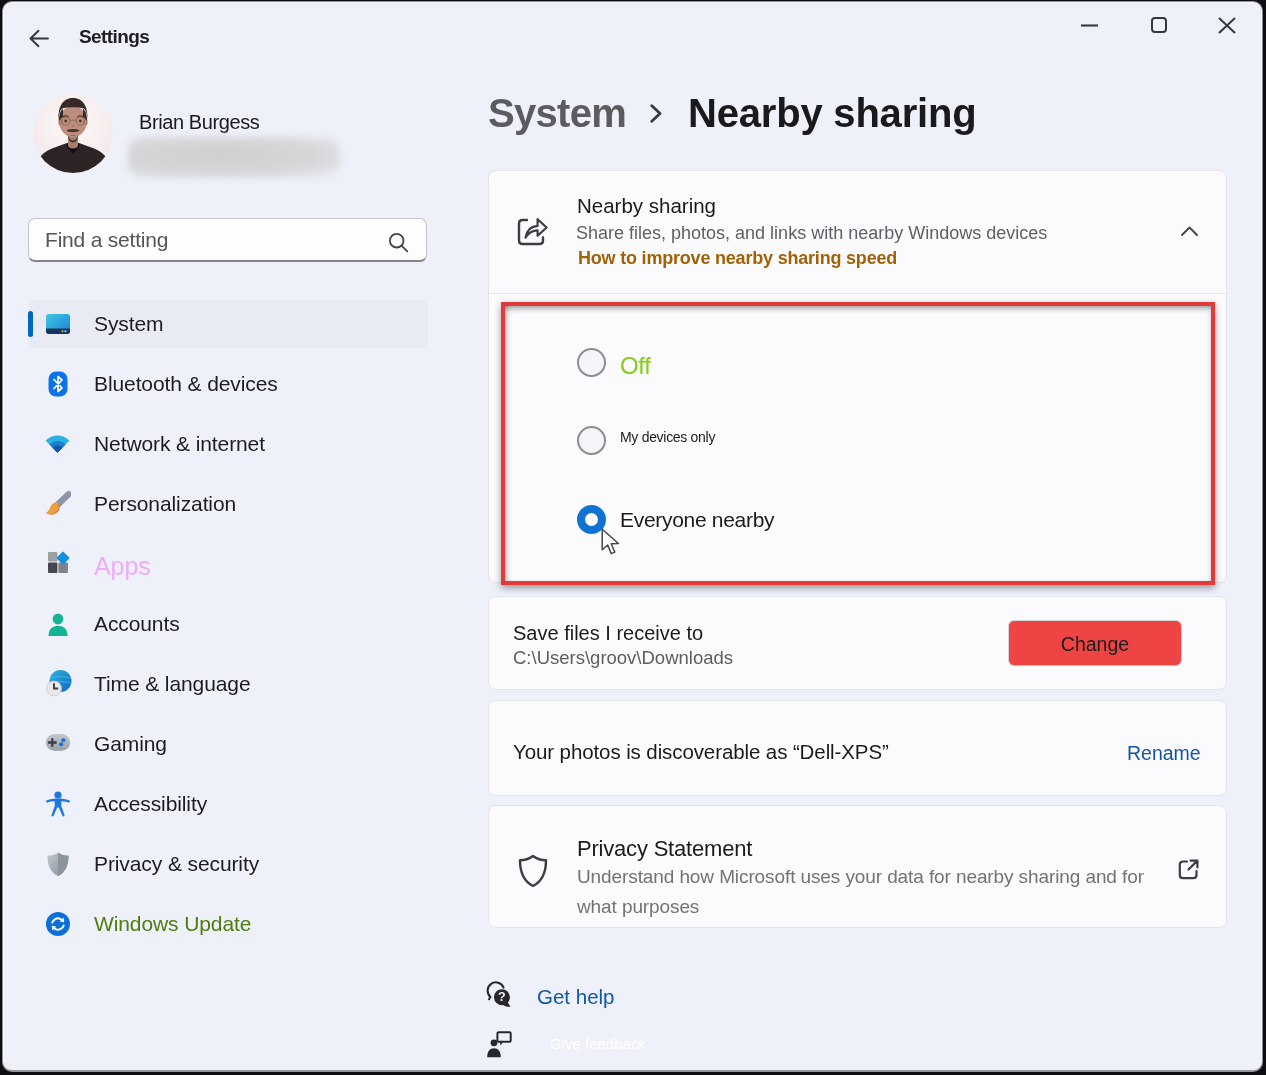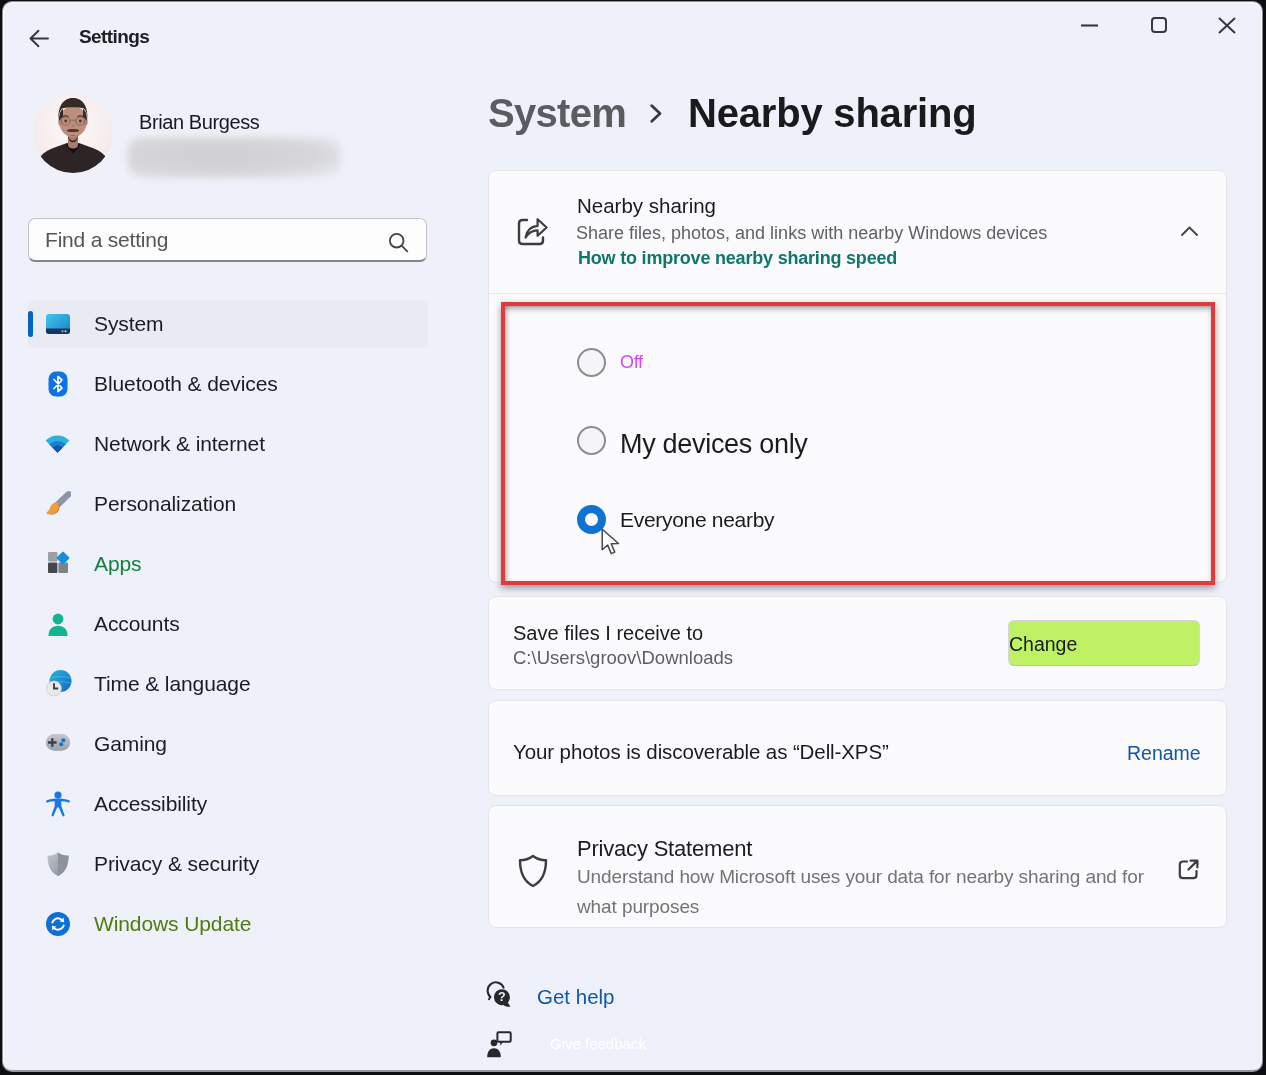--- a/index.html
+++ b/index.html
@@ -105,21 +105,21 @@
         <path d="M13.4 11.6 C9.9 10.9 6.2 12.9 5.2 16.3 C4.5 18.7 3 20.6 0.8 22.3 C4.4 23.9 8.3 23.4 10.8 20.9 C13.1 18.6 14.1 14.7 13.4 11.6 Z" fill="#f09c38"></path>
         <path d="M13.4 11.6 C14.2 14.8 13.1 18.7 10.8 21 C8.9 22.9 6 23.8 3.3 23.4 C7.3 24.4 11 23.3 13 20.6 C14.9 18.1 14.8 13.9 13.4 11.6 Z" fill="#dc7120"></path>
       </svg></div>
     <div class="abs" style="left:94px;top:492px;font-size:21px;letter-spacing:-0.1px;color:#1d1d20">Personalization</div>
     <div class="abs" style="left:45px;top:551px;width:26px;height:26px"><svg width="26" height="26" viewBox="0 0 26 26">
         <rect x="3" y="1" width="9.4" height="9.4" rx="1" fill="#9aa0a6"></rect>
         <rect x="3" y="11.4" width="9.4" height="10.6" rx="1" fill="#45494f"></rect>
         <rect x="13.4" y="11.4" width="9.6" height="10.6" rx="1" fill="#7d838a"></rect>
         <rect x="13.2" y="2.2" width="9.6" height="9.6" rx="1" fill="#1290e0" transform="rotate(45 18 7)"></rect>
       </svg></div>
-    <div class="abs" style="left:94px;top:552px;font-size:21px;letter-spacing:-0.1px;color:#15803d">Apps</div>
+    <div class="abs" style="left:94px;top:552px;font-size:25px;letter-spacing:-0.1px;color:#f0abfc">Apps</div>
     <div class="abs" style="left:45px;top:611px;width:26px;height:26px"><svg width="26" height="26" viewBox="0 0 26 26">
         <circle cx="13" cy="8" r="5.4" fill="#14b394"></circle>
         <path d="M3.5 25 C3.5 17.5 7.5 15 13 15 C18.5 15 22.5 17.5 22.5 25 Z" fill="#14b394"></path>
       </svg></div>
     <div class="abs" style="left:94px;top:612px;font-size:21px;letter-spacing:-0.1px;color:#1d1d20">Accounts</div>
     <div class="abs" style="left:45px;top:671px;width:26px;height:26px"><svg width="28" height="28" viewBox="0 0 28 28" style="position:relative;top:-1px">
         <defs>
           <linearGradient id="gtm" x1="0" y1="0" x2="1" y2="1">
             <stop offset="0" stop-color="#2cb4dc"></stop>
             <stop offset="1" stop-color="#1166c6"></stop>
@@ -177,45 +177,45 @@
 <div class="abs" style="left:688px;top:91px;font-size:40px;font-weight:700;color:#1a1a1c;letter-spacing:-0.2px">Nearby sharing</div>
 
 <div class="card" style="top:170px;height:413px"></div>
 <div class="abs" style="left:489px;top:293px;width:737px;height:1px;background:#e7e7eb"></div>
 <svg class="abs" style="left:512px;top:212px" width="40" height="36" viewBox="0 0 40 36">
   <path d="M15 8 H10.5 C8.2 8 7 9.2 7 11.5 V28.5 C7 30.8 8.2 32 10.5 32 H27.5 C29.8 32 31 30.8 31 28.5 V25.5" stroke="#3a3d42" stroke-width="2.4" fill="none" stroke-linecap="round"></path>
   <path d="M13.6 25.5 C14.8 18.2 19.3 14.3 25.6 13.9 L25.6 7.2 L34.6 15.5 L25.6 23.8 L25.6 18.3 C20.8 18.3 16.4 20.7 13.6 25.5 Z" stroke="#3a3d42" stroke-width="2.2" fill="none" stroke-linejoin="round"></path>
 </svg>
 <div class="abs" style="left:577px;top:194px;font-size:20.5px;color:#1b1b1d">Nearby sharing</div>
 <div class="abs" style="left:576px;top:223px;font-size:18px;color:#616165">Share files, photos, and links with nearby Windows devices</div>
-<div class="abs" style="left:578px;top:248px;font-size:18px;font-weight:700;letter-spacing:-0.2px;color:#0f766e">How to improve nearby sharing speed</div>
+<div class="abs" style="left:578px;top:248px;font-size:18px;font-weight:700;letter-spacing:-0.2px;color:#a16207">How to improve nearby sharing speed</div>
 <svg class="abs" style="left:1181px;top:226px" width="17" height="10" viewBox="0 0 17 10">
   <path d="M1 9 L8.5 1.5 L16 9" stroke="#43464b" stroke-width="1.9" fill="none" stroke-linecap="round" stroke-linejoin="round"></path>
 </svg>
 
 <div id="radios">
     <div class="abs" style="left:577px;top:348px;width:29px;height:29px;border-radius:50%;background:#f5f5f7;border:2px solid #8b8d92"></div>
-    <div class="abs" style="left:620px;top:351.5px;font-size:18px;letter-spacing:-0.3px;color:#d946ef">Off</div>
+    <div class="abs" style="left:620px;top:351.5px;font-size:24px;letter-spacing:-0.3px;color:#84cc16">Off</div>
     <div class="abs" style="left:577px;top:425.5px;width:29px;height:29px;border-radius:50%;background:#f5f5f7;border:2px solid #8b8d92"></div>
-    <div class="abs" style="left:620px;top:429px;font-size:27px;letter-spacing:-0.3px;color:#1b1b1d">My devices only</div>
+    <div class="abs" style="left:620px;top:429px;font-size:14px;letter-spacing:-0.3px;color:#1b1b1d">My devices only</div>
     <div class="abs" style="left:577px;top:504.5px;width:29px;height:29px;border-radius:50%;background:#1173d1"></div>
     <div class="abs" style="left:585px;top:512.5px;width:13px;height:13px;border-radius:50%;background:#fefefe"></div>
     <div class="abs" style="left:620px;top:508px;font-size:21px;letter-spacing:-0.3px;color:#1b1b1d">Everyone nearby</div>
   </div>
 
 <div class="abs" style="left:501px;top:302px;width:714px;height:283px;border:4.5px solid #e23a3a;box-shadow:0 3px 7px rgba(0,0,0,0.38), inset 0 4px 6px -2px rgba(0,0,0,0.4), inset 4px 0 6px -3px rgba(0,0,0,0.25)"></div>
 
 <svg class="abs" style="left:601px;top:528px" width="20" height="28" viewBox="0 0 20 28">
   <path d="M1.2 1.2 L1.2 21.8 L6.7 17 L10.2 25.6 L13.8 24.1 L10.2 15.8 L17.5 15.5 Z" fill="#fdfdfd" stroke="#44474c" stroke-width="1.5" stroke-linejoin="round"></path>
 </svg>
 
 <div class="card" style="top:596px;height:94px"></div>
 <div class="abs" style="left:513px;top:622px;font-size:20px;color:#1b1b1d">Save files I receive to</div>
 <div class="abs" style="left:513px;top:647px;font-size:18.5px;color:#5e5e62">C:\Users\groov\Downloads</div>
-<div class="abs" style="left:1008px;top:620px;width:192px;height:46px;background:#bef264;border:1px solid #d5d5d9;border-bottom-color:#c0c0c5;border-radius:6px;font-size:19.5px;color:#1b1b1d;text-align:left;line-height:47px">Change</div>
+<div class="abs" style="left:1008px;top:620px;width:174px;height:46px;background:#ef4444;border:1px solid #d5d5d9;border-bottom-color:#c0c0c5;border-radius:6px;font-size:19.5px;color:#1b1b1d;text-align:center;line-height:47px">Change</div>
 
 <div class="card" style="top:700px;height:96px"></div>
 <div class="abs" style="left:513px;top:740px;font-size:20.5px;letter-spacing:-0.1px;color:#1b1b1d">Your photos is discoverable as “Dell-XPS”</div>
 <div class="abs" style="left:1127px;top:742px;font-size:19.5px;color:#1254a6">Rename</div>
 
 <div class="card" style="top:805px;height:123px"></div>
 <svg class="abs" style="left:518px;top:854px" width="30" height="34" viewBox="0 0 30 34">
   <path d="M15 2 C19 5 23.5 6.3 28 6.3 C28 17 25 27 15 32 C5 27 2 17 2 6.3 C6.5 6.3 11 5 15 2 Z" stroke="#3a3d42" stroke-width="2.4" fill="none" stroke-linejoin="round"></path>
 </svg>
 <div class="abs" style="left:577px;top:836px;font-size:22px;letter-spacing:-0.2px;color:#1b1b1d">Privacy Statement</div>

